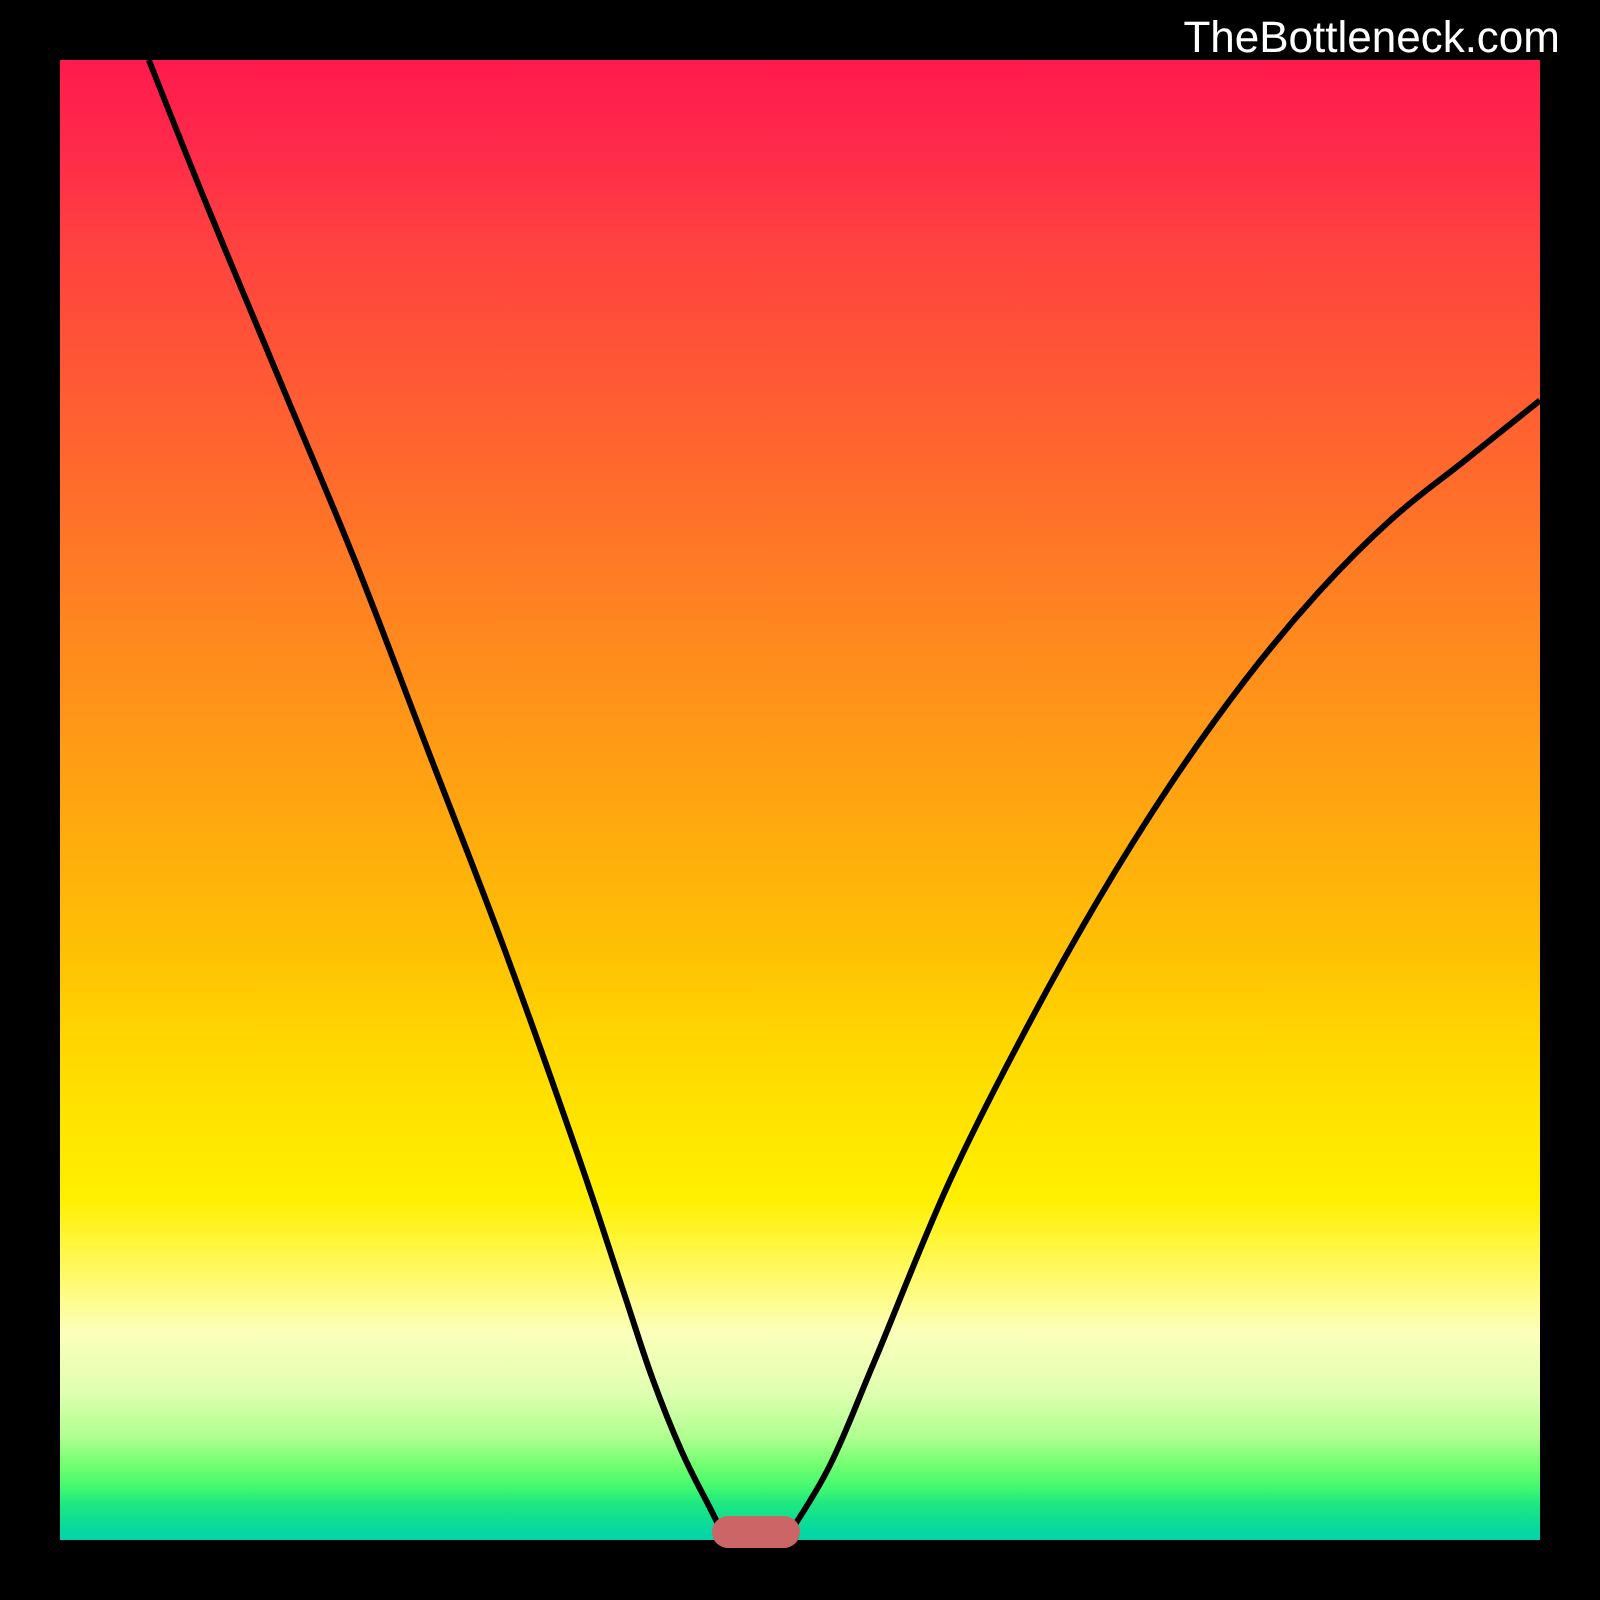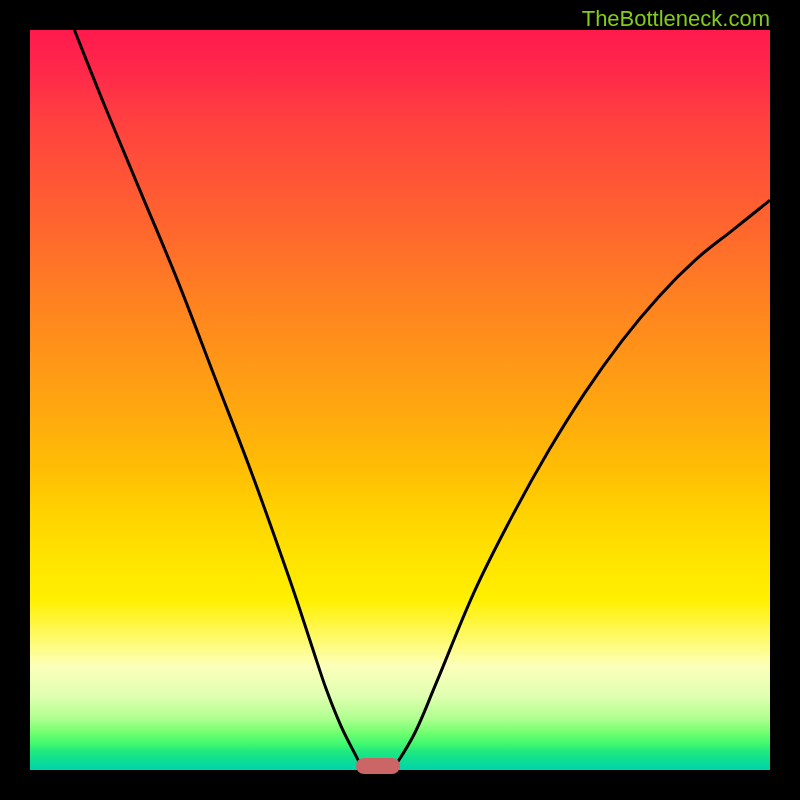--- a/index.html
+++ b/index.html
@@ -47,22 +47,22 @@
         #70ff70 95%,
         #40f870 96.5%,
         #20e880 97.5%,
         #10e090 98.5%,
         #08d8a0 99.3%,
         #00d4aa 100%);
     }
     .watermark {
       position: absolute;
       top: 6px;
-      right: 30px;
-      color: #84cc16;
+      right: 20px;
+      color: #ffffff;
       font-family: Arial, sans-serif;
       font-size: 22px;
       font-weight: 500;
     }
     .curves-svg {
       position: absolute;
       top: 0;
       left: 0;
       width: 100%;
       height: 100%;

